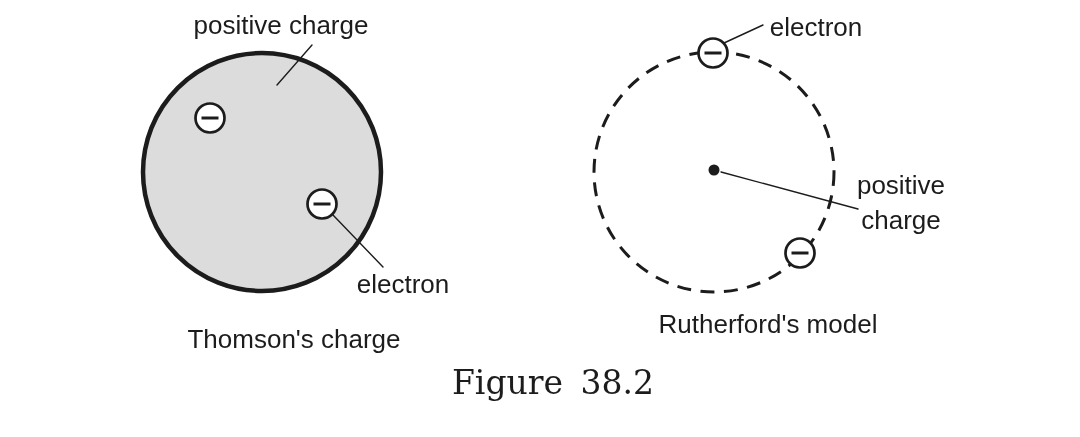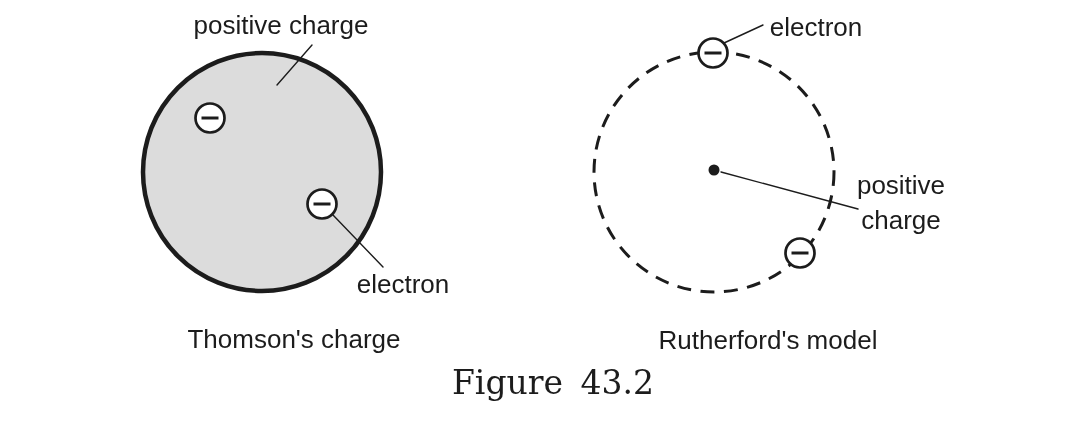--- a/index.html
+++ b/index.html
@@ -82,16 +82,16 @@
       </g>
     </g>
   </svg>
 
   <div class="label" style="left:281px; top:12px;">positive charge</div>
   <div class="label" style="left:403px; top:271px;">electron</div>
   <div class="label" style="left:294px; top:326px;">Thomson's charge</div>
 
   <div class="label" style="left:816px; top:14px;">electron</div>
   <div class="label wrap2" style="left:901px; top:168px;">positive charge</div>
-  <div class="label" style="left:768px; top:327px;text-align:right;">Rutherford's model</div>
+  <div class="label" style="left:768px; top:311px;text-align:right;">Rutherford's model</div>
 
-  <div class="figure-caption" style="left:553px; top:365px;">Figure 43.2</div>
+  <div class="figure-caption" style="left:553px; top:365px;">Figure 38.2</div>
 </div>
 
 </body></html>

